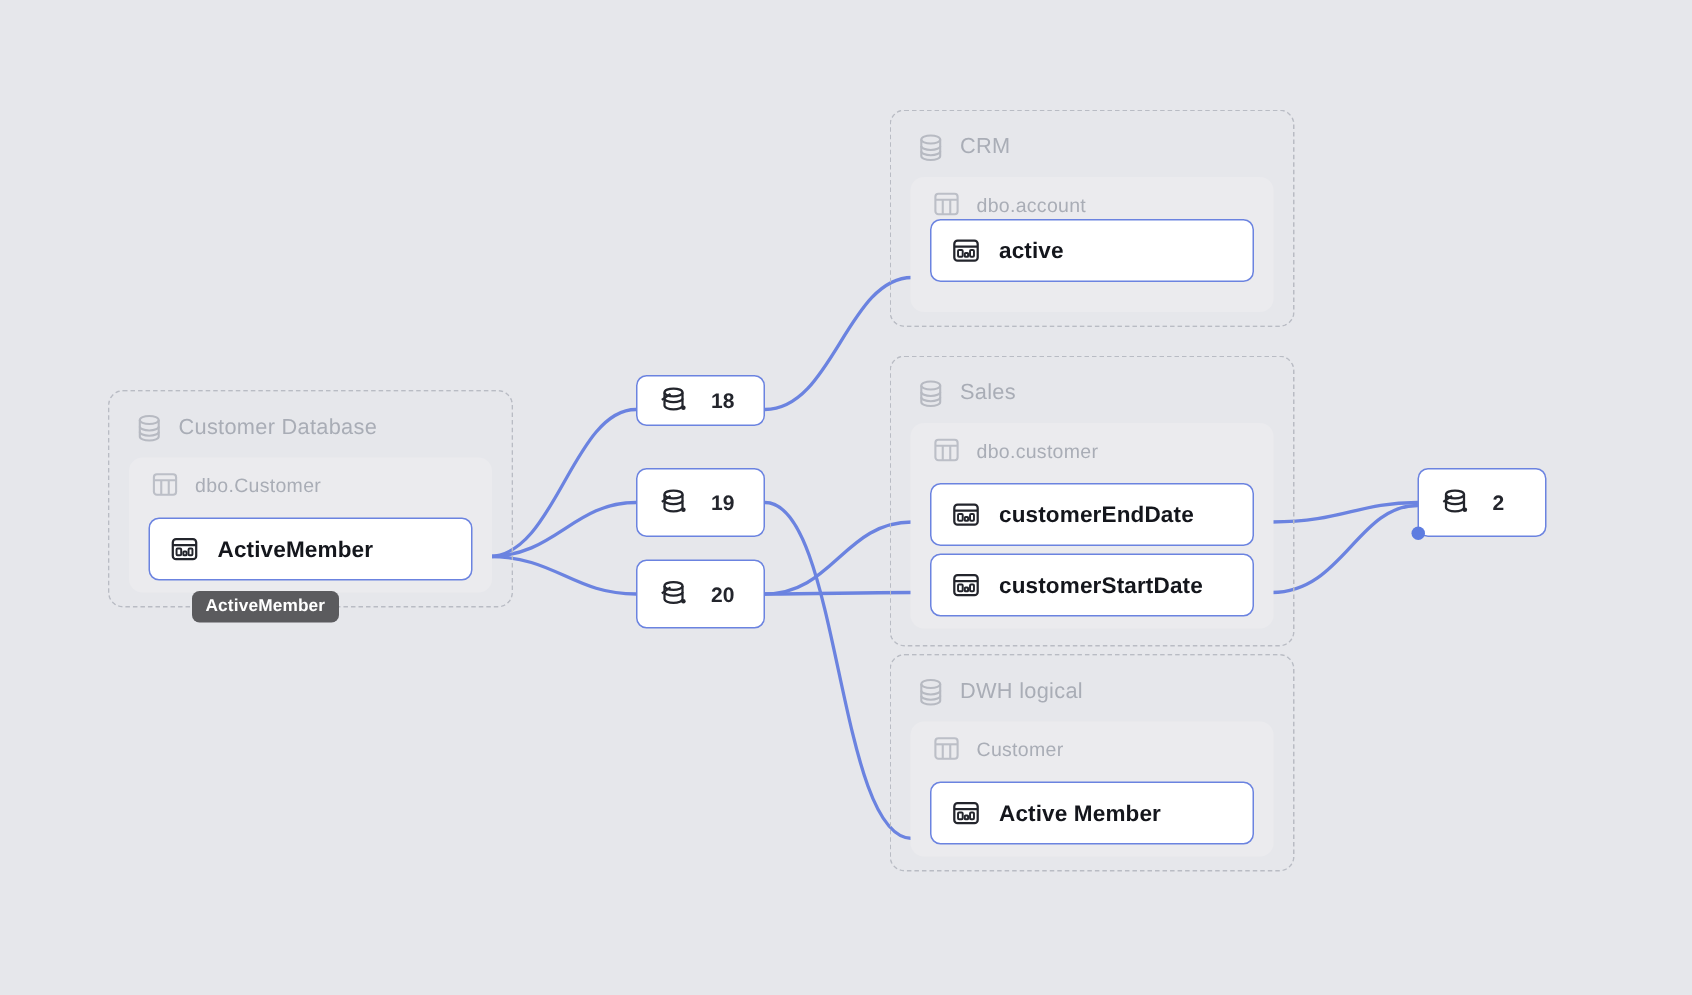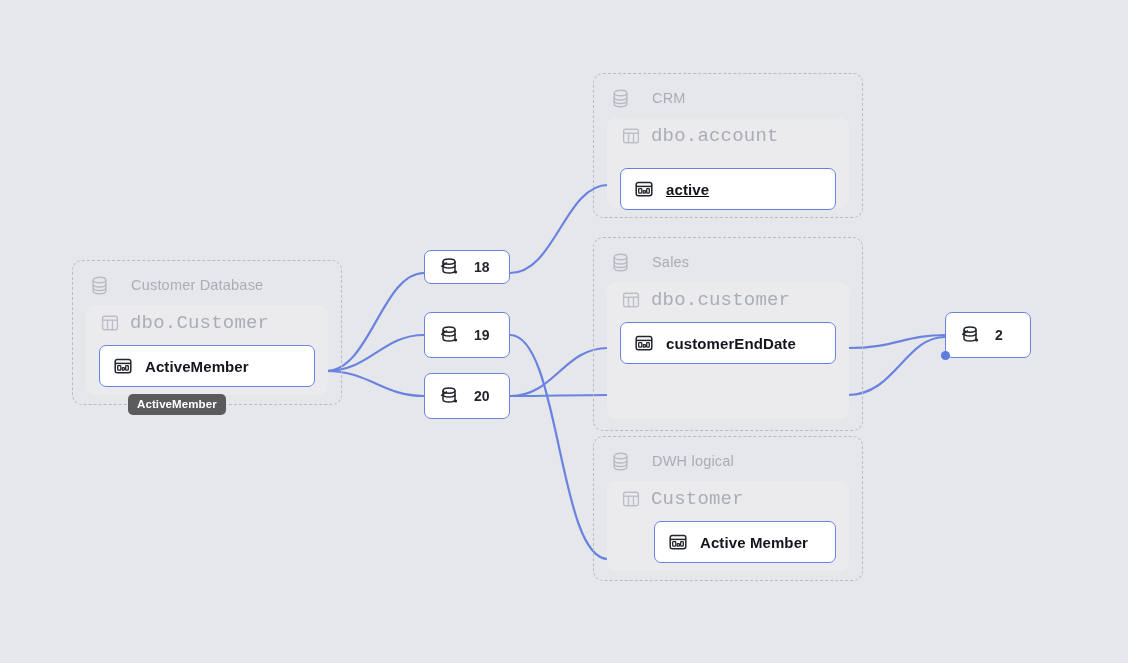--- a/index.html
+++ b/index.html
@@ -30,21 +30,21 @@
     position: absolute;
     border: 1.5px dashed #b9bcc4;
     border-radius: 10px;
     background: transparent;
     box-sizing: border-box;
     z-index: 2;
   }
   .group-header {
     display: flex;
     align-items: center;
-    gap: 23px;
+    gap: 11px;
     padding: 14px 0 0 18px;
     height: 34px;
     box-sizing: border-box;
   }
   .group-title {
     font-size: 14.5px;
     color: #a9adb6;
     letter-spacing: .2px;
   }
 
@@ -58,24 +58,23 @@
   }
   .table-header {
     display: flex;
     align-items: center;
     gap: 11px;
     height: 36px;
     padding-left: 15px;
     box-sizing: border-box;
   }
   .table-title {
-    font-size: 19px;
+    font-size: 13px;
     color: #a9adb6;
     letter-spacing: .2px;
-    font-family: Liberation Mono, monospace;
   }
 
   
   .column-node {
     position: absolute;
     left: 13px; right: 13px;
     height: 42px;
     background: #ffffff;
     border: 1.6px solid #6b83e0;
     border-radius: 7px;
@@ -247,21 +246,21 @@
       <div class="table-header">
         <svg class="icon" width="18" height="18" viewBox="0 0 18 18">
           <rect x="1.6" y="2.2" width="14.8" height="13.6" rx="2" fill="none" stroke="#bcbfc7" stroke-width="1.4"></rect>
           <line x1="1.6" y1="6.2" x2="16.4" y2="6.2" stroke="#bcbfc7" stroke-width="1.4"></line>
           <line x1="6.5" y1="6.2" x2="6.5" y2="15.8" stroke="#bcbfc7" stroke-width="1.4"></line>
           <line x1="11.5" y1="6.2" x2="11.5" y2="15.8" stroke="#bcbfc7" stroke-width="1.4"></line>
         </svg>
         <span class="table-title">dbo.account</span>
       </div>
 
-      <div class="column-node" style="top:50px;text-decoration:underline;">
+      <div class="column-node" style="top:28px;">
         <svg class="icon" width="20" height="20" viewBox="0 0 20 20">
           <rect x="2.2" y="3.4" width="15.6" height="13.4" rx="2.2" fill="none" stroke="#23252c" stroke-width="1.5"></rect>
           <line x1="2.2" y1="7.4" x2="17.8" y2="7.4" stroke="#23252c" stroke-width="1.5"></line>
           <rect x="4.7" y="9.6" width="3.1" height="4.6" rx=".7" fill="none" stroke="#23252c" stroke-width="1.3"></rect>
           <rect x="9.2" y="11.6" width="2.2" height="2.6" rx=".6" fill="none" stroke="#23252c" stroke-width="1.3"></rect>
           <rect x="12.7" y="9.6" width="2.6" height="4.6" rx=".7" fill="none" stroke="#23252c" stroke-width="1.3"></rect>
         </svg>
         <span class="column-label">active</span>
       </div>
     </div>
@@ -293,20 +292,30 @@
         <svg class="icon" width="20" height="20" viewBox="0 0 20 20">
           <rect x="2.2" y="3.4" width="15.6" height="13.4" rx="2.2" fill="none" stroke="#23252c" stroke-width="1.5"></rect>
           <line x1="2.2" y1="7.4" x2="17.8" y2="7.4" stroke="#23252c" stroke-width="1.5"></line>
           <rect x="4.7" y="9.6" width="3.1" height="4.6" rx=".7" fill="none" stroke="#23252c" stroke-width="1.3"></rect>
           <rect x="9.2" y="11.6" width="2.2" height="2.6" rx=".6" fill="none" stroke="#23252c" stroke-width="1.3"></rect>
           <rect x="12.7" y="9.6" width="2.6" height="4.6" rx=".7" fill="none" stroke="#23252c" stroke-width="1.3"></rect>
         </svg>
         <span class="column-label">customerEndDate</span>
       </div>
 
+      <div class="column-node" style="top:87px;">
+        <svg class="icon" width="20" height="20" viewBox="0 0 20 20">
+          <rect x="2.2" y="3.4" width="15.6" height="13.4" rx="2.2" fill="none" stroke="#23252c" stroke-width="1.5"></rect>
+          <line x1="2.2" y1="7.4" x2="17.8" y2="7.4" stroke="#23252c" stroke-width="1.5"></line>
+          <rect x="4.7" y="9.6" width="3.1" height="4.6" rx=".7" fill="none" stroke="#23252c" stroke-width="1.3"></rect>
+          <rect x="9.2" y="11.6" width="2.2" height="2.6" rx=".6" fill="none" stroke="#23252c" stroke-width="1.3"></rect>
+          <rect x="12.7" y="9.6" width="2.6" height="4.6" rx=".7" fill="none" stroke="#23252c" stroke-width="1.3"></rect>
+        </svg>
+        <span class="column-label">customerStartDate</span>
+      </div>
     </div>
   </div>
 
   <div class="group" style="left:593px; top:436px; width:270px; height:145px;">
     <div class="group-header">
       <svg class="icon" width="17" height="19" viewBox="0 0 17 19">
         <ellipse cx="8.5" cy="4" rx="6.3" ry="2.7" fill="none" stroke="#b7bac2" stroke-width="1.4"></ellipse>
         <path d="M2.2,4 L2.2,15 C2.2,16.5 5,17.7 8.5,17.7 C12,17.7 14.8,16.5 14.8,15 L14.8,4" fill="none" stroke="#b7bac2" stroke-width="1.4"></path>
         <path d="M2.2,8.3 C2.2,9.8 5,11 8.5,11 C12,11 14.8,9.8 14.8,8.3" fill="none" stroke="#b7bac2" stroke-width="1.4"></path>
         <path d="M2.2,11.8 C2.2,13.3 5,14.5 8.5,14.5 C12,14.5 14.8,13.3 14.8,11.8" fill="none" stroke="#b7bac2" stroke-width="1.4"></path>
@@ -318,21 +327,21 @@
       <div class="table-header">
         <svg class="icon" width="18" height="18" viewBox="0 0 18 18">
           <rect x="1.6" y="2.2" width="14.8" height="13.6" rx="2" fill="none" stroke="#bcbfc7" stroke-width="1.4"></rect>
           <line x1="1.6" y1="6.2" x2="16.4" y2="6.2" stroke="#bcbfc7" stroke-width="1.4"></line>
           <line x1="6.5" y1="6.2" x2="6.5" y2="15.8" stroke="#bcbfc7" stroke-width="1.4"></line>
           <line x1="11.5" y1="6.2" x2="11.5" y2="15.8" stroke="#bcbfc7" stroke-width="1.4"></line>
         </svg>
         <span class="table-title">Customer</span>
       </div>
 
-      <div class="column-node" style="top:40px;margin-left:34px;">
+      <div class="column-node" style="top:40px;">
         <svg class="icon" width="20" height="20" viewBox="0 0 20 20">
           <rect x="2.2" y="3.4" width="15.6" height="13.4" rx="2.2" fill="none" stroke="#23252c" stroke-width="1.5"></rect>
           <line x1="2.2" y1="7.4" x2="17.8" y2="7.4" stroke="#23252c" stroke-width="1.5"></line>
           <rect x="4.7" y="9.6" width="3.1" height="4.6" rx=".7" fill="none" stroke="#23252c" stroke-width="1.3"></rect>
           <rect x="9.2" y="11.6" width="2.2" height="2.6" rx=".6" fill="none" stroke="#23252c" stroke-width="1.3"></rect>
           <rect x="12.7" y="9.6" width="2.6" height="4.6" rx=".7" fill="none" stroke="#23252c" stroke-width="1.3"></rect>
         </svg>
         <span class="column-label">Active Member</span>
       </div>
     </div>

